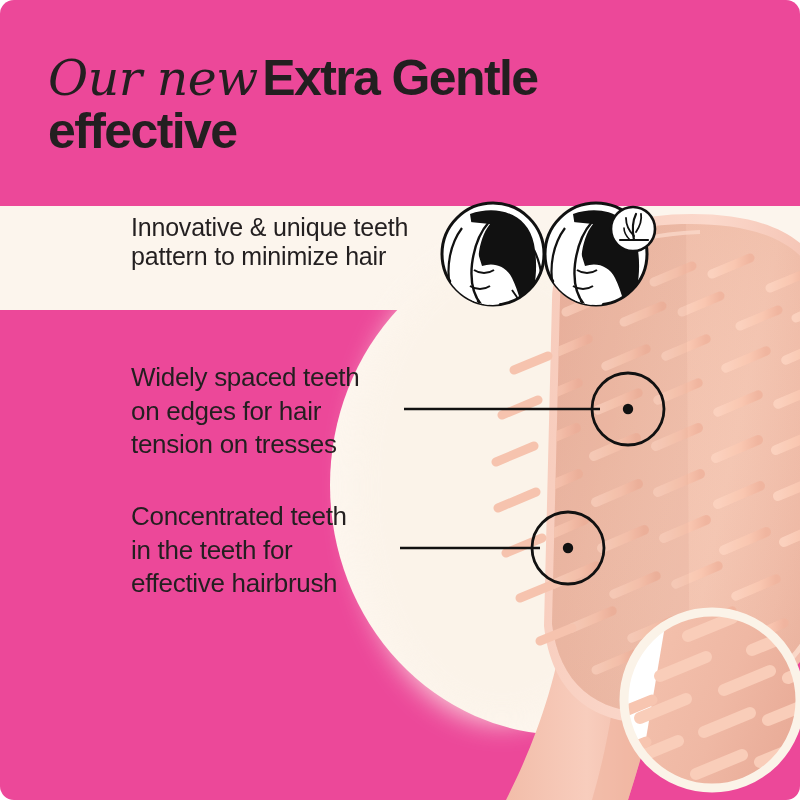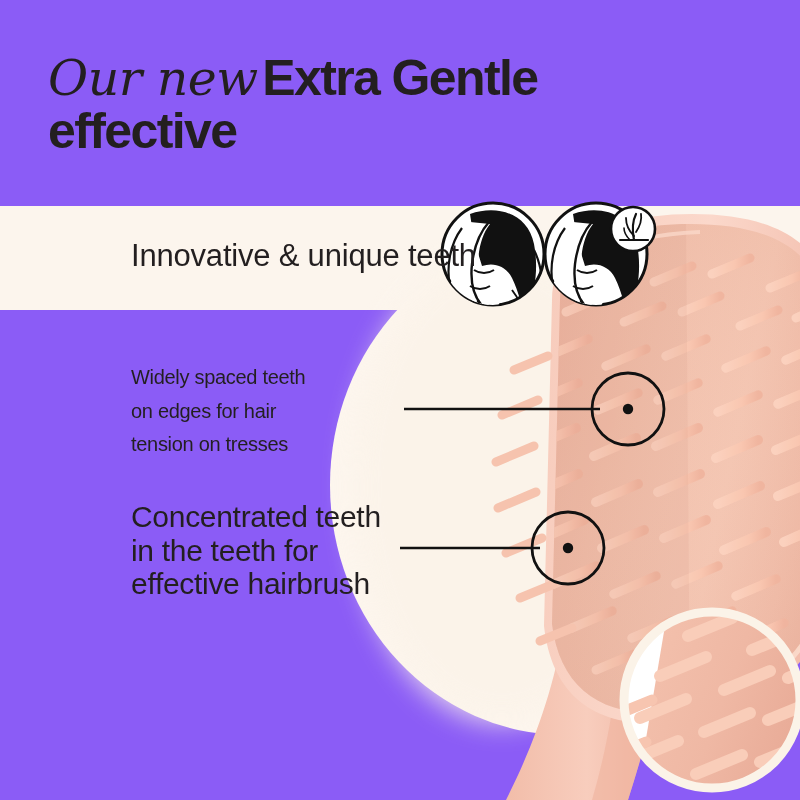--- a/index.html
+++ b/index.html
@@ -10,22 +10,23 @@
     width: 800px;
     height: 800px;
     background: #ffffff;
     font-family: "Liberation Sans", sans-serif;
     overflow: hidden;
   }
   #poster {
     position: relative;
     width: 800px;
     height: 800px;
-    background: #8b5cf6;
+    background: #ec4899;
     overflow: hidden;
+    border-radius: 14px;
   }
 
   
   .cream-band {
     position: absolute;
     left: 0;
     top: 206px;
     width: 800px;
     height: 104px;
     background: #fcf5ed;
@@ -80,36 +81,35 @@
     color: #231f20;
     font-family: "Liberation Sans", sans-serif;
   }
   .callout .line {
     display: block;
     white-space: nowrap;
   }
   #callout-top {
     left: 131px;
     top: 213px;
-    font-size: 31px;
+    font-size: 25px;
     line-height: 29px;
     letter-spacing: -0.2px;
-    margin-top: 28px;
   }
   #callout-mid {
     left: 131px;
     top: 361px;
-    font-size: 20px;
+    font-size: 26px;
     line-height: 33.5px;
     letter-spacing: -0.3px;
   }
   #callout-low {
     left: 131px;
     top: 500px;
-    font-size: 30px;
+    font-size: 26px;
     line-height: 33.5px;
     letter-spacing: -0.3px;
   }
 
   
   .layer {
     position: absolute;
     left: 0;
     top: 0;
     width: 800px;
@@ -397,20 +397,21 @@
   </svg>
 
   <div class="headline">
     <span class="ital">Our new</span>
     <span class="bold">Extra Gentle</span><br>
     <span class="bold">effective</span>
   </div>
 
   <div class="callout" id="callout-top">
     <span class="line">Innovative &amp; unique teeth</span>
+    <span class="line">pattern to minimize hair</span>
   </div>
 
   <div class="callout" id="callout-mid">
     <span class="line">Widely spaced teeth</span>
     <span class="line">on edges for hair</span>
     <span class="line">tension on tresses</span>
   </div>
 
   <div class="callout" id="callout-low">
     <span class="line">Concentrated teeth</span>

